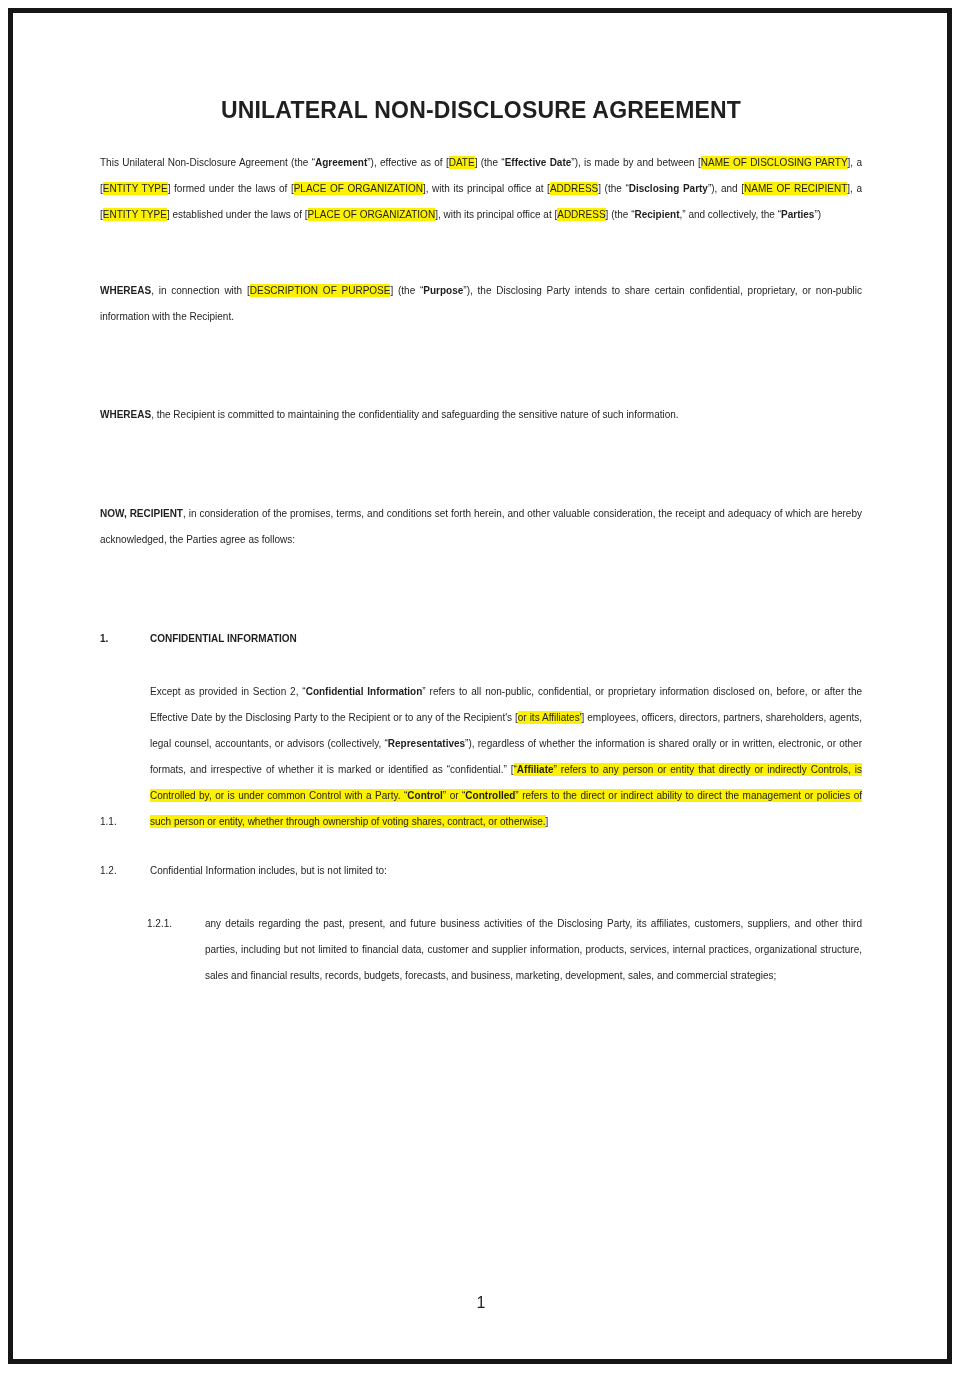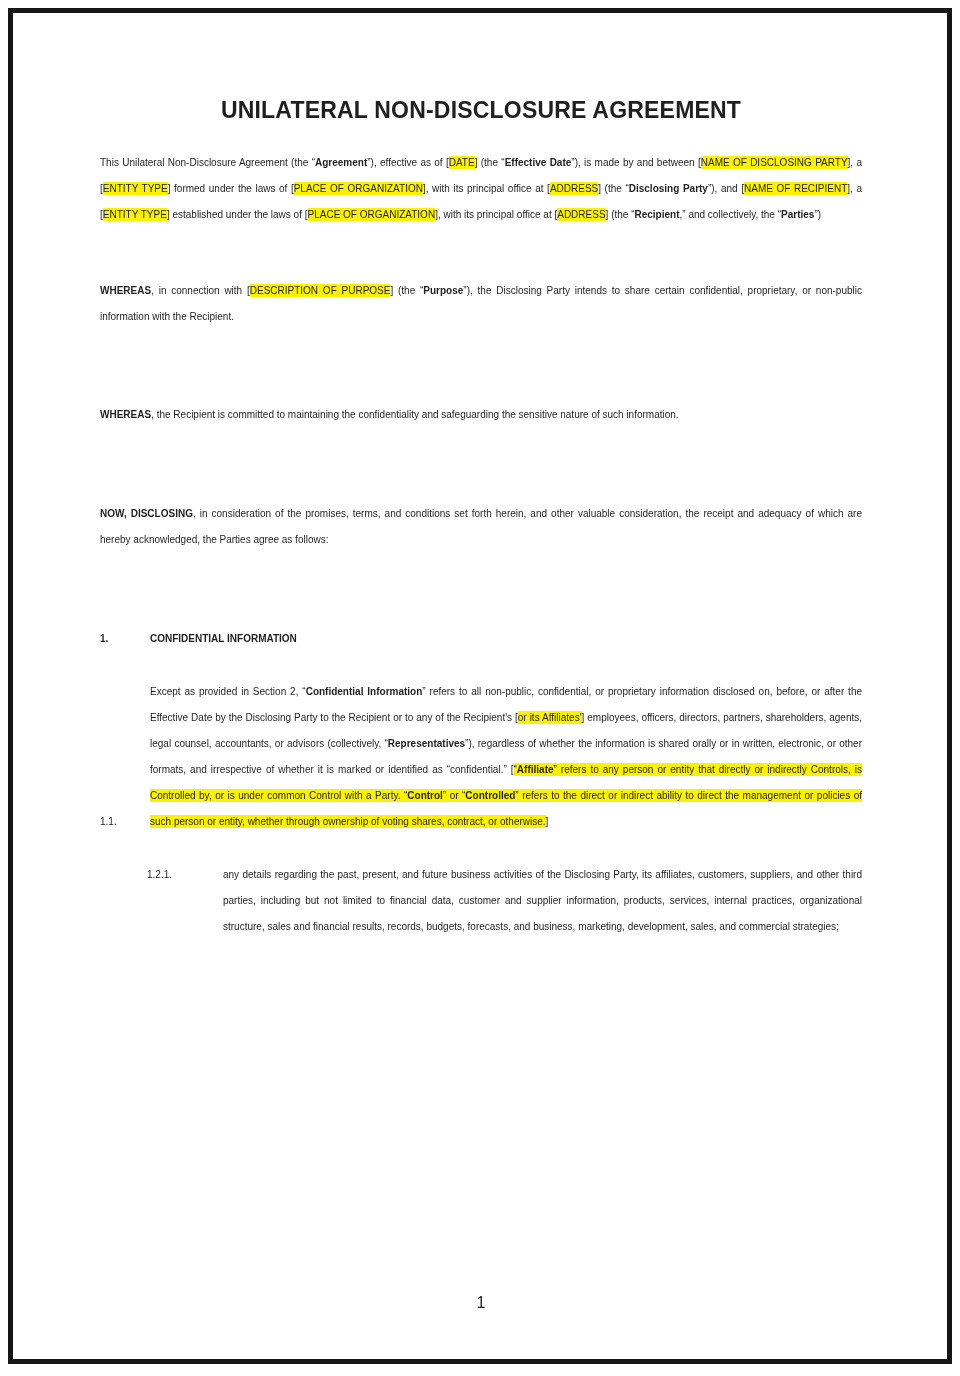--- a/index.html
+++ b/index.html
@@ -58,29 +58,33 @@
 <body>
 
 <div class="page-frame"></div>
 
 <div class="doc" style="color: rgb(31, 31, 31);">
   <div class="doc-title">UNILATERAL NON-DISCLOSURE AGREEMENT</div>
   <div>
       <div class="block paragraph" style="margin-top: 29px;"><span>This Unilateral Non-Disclosure Agreement (the “</span><span class="b">Agreement</span><span>”), effective as of [</span><span class="hl" style="background: rgb(252, 240, 3);">DATE</span><span>] (the “</span><span class="b">Effective Date</span><span>”), is made by and between [</span><span class="hl" style="background: rgb(252, 240, 3);">NAME OF DISCLOSING PARTY</span><span>], a [</span><span class="hl" style="background: rgb(252, 240, 3);">ENTITY TYPE</span><span>] formed under the laws of [</span><span class="hl" style="background: rgb(252, 240, 3);">PLACE OF ORGANIZATION</span><span>], with its principal office at [</span><span class="hl" style="background: rgb(252, 240, 3);">ADDRESS</span><span>] (the “</span><span class="b">Disclosing Party</span><span>”), and [</span><span class="hl" style="background: rgb(252, 240, 3);">NAME OF RECIPIENT</span><span>], a [</span><span class="hl" style="background: rgb(252, 240, 3);">ENTITY TYPE</span><span>] established under the laws of [</span><span class="hl" style="background: rgb(252, 240, 3);">PLACE OF ORGANIZATION</span><span>], with its principal office at [</span><span class="hl" style="background: rgb(252, 240, 3);">ADDRESS</span><span>] (the “</span><span class="b">Recipient</span><span>,” and collectively, the “</span><span class="b">Parties</span><span>”)</span></div>
       <div class="block paragraph" style="margin-top: 50px;"><span class="b">WHEREAS</span><span>, in connection with [</span><span class="hl" style="background: rgb(252, 240, 3);">DESCRIPTION OF PURPOSE</span><span>] (the “</span><span class="b">Purpose</span><span>”), the Disclosing Party intends to share certain confidential, proprietary, or non-public information with the Recipient.</span></div>
       <div class="block paragraph" style="margin-top: 72px;"><span class="b">WHEREAS</span><span>, the Recipient is committed to maintaining the confidentiality and safeguarding the sensitive nature of such information.</span></div>
-      <div class="block paragraph" style="margin-top: 73px;"><span class="b">NOW, DISCLOSING</span><span>, in consideration of the promises, terms, and conditions set forth herein, and other valuable consideration, the receipt and adequacy of which are hereby acknowledged, the Parties agree as follows:</span></div>
+      <div class="block paragraph" style="margin-top: 73px;"><span class="b">NOW, RECIPIENT</span><span>, in consideration of the promises, terms, and conditions set forth herein, and other valuable consideration, the receipt and adequacy of which are hereby acknowledged, the Parties agree as follows:</span></div>
       <div class="block heading" style="margin-top: 73px;">
         <span class="num">1.</span>
         <div class="runs"><span class="b">CONFIDENTIAL INFORMATION</span></div>
       </div>
       <div class="block clause" style="margin-top: 27px; align-items: flex-end;">
         <span class="num">1.1.</span>
         <div class="runs"><span>Except as provided in Section 2, “</span><span class="b">Confidential Information</span><span>” refers to all non-public, confidential, or proprietary information disclosed on, before, or after the Effective Date by the Disclosing Party to the Recipient or to any of the Recipient's [</span><span class="hl" style="background: rgb(252, 240, 3);">or its Affiliates'</span><span>] employees, officers, directors, partners, shareholders, agents, legal counsel, accountants, or advisors (collectively, “</span><span class="b">Representatives</span><span>”), regardless of whether the information is shared orally or in written, electronic, or other formats, and irrespective of whether it is marked or identified as “confidential.” [</span><span class="hl" style="background: rgb(252, 240, 3);">“</span><span class="b hl" style="background: rgb(252, 240, 3);">Affiliate</span><span class="hl" style="background: rgb(252, 240, 3);">” refers to any person or entity that directly or indirectly Controls, is Controlled by, or is under common Control with a Party. “</span><span class="b hl" style="background: rgb(252, 240, 3);">Control</span><span class="hl" style="background: rgb(252, 240, 3);">” or “</span><span class="b hl" style="background: rgb(252, 240, 3);">Controlled</span><span class="hl" style="background: rgb(252, 240, 3);">” refers to the direct or indirect ability to direct the management or policies of such person or entity, whether through ownership of voting shares, contract, or otherwise.</span><span>]</span></div>
       </div>
-      <div class="block clause lvl2" style="margin-top: 27px; gap: 18px;">
+      <div class="block clause" style="margin-top: 23px;">
+        <span class="num">1.2.</span>
+        <div class="runs"><span>Confidential Information includes, but is not limited to:</span></div>
+      </div>
+      <div class="block clause lvl2" style="margin-top: 27px;">
         <span class="num">1.2.1.</span>
         <div class="runs"><span>any details regarding the past, present, and future business activities of the Disclosing Party, its affiliates, customers, suppliers, and other third parties, including but not limited to financial data, customer and supplier information, products, services, internal practices, organizational structure, sales and financial results, records, budgets, forecasts, and business, marketing, development, sales, and commercial strategies;</span></div>
       </div>
     </div>
 </div>
 
 <div class="page-number">1</div>
 
 </body></html>

